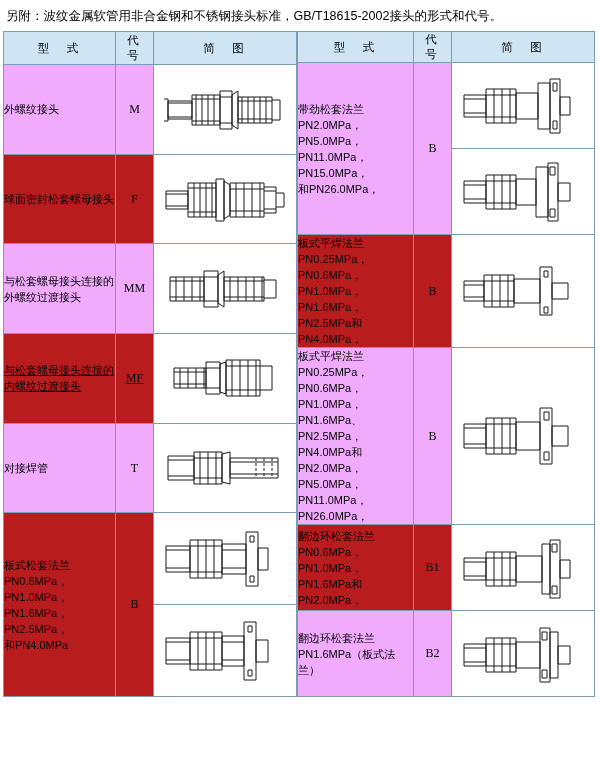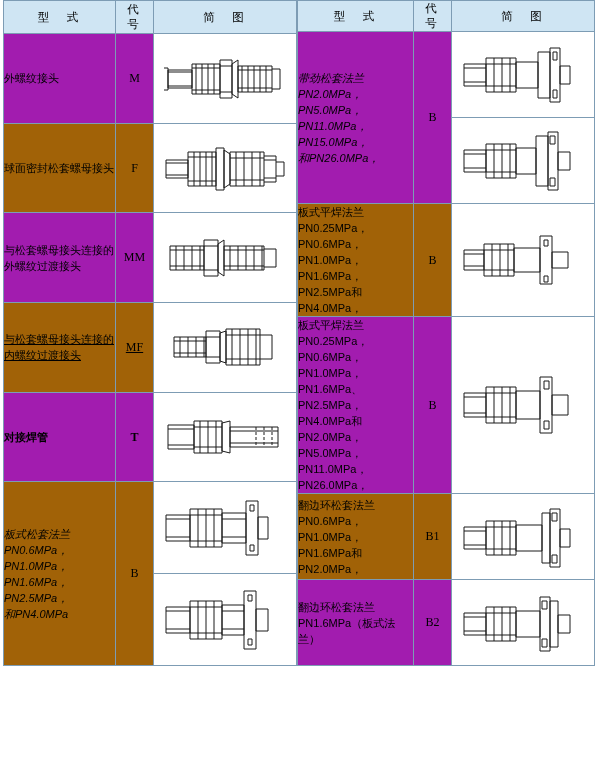--- a/index.html
+++ b/index.html
@@ -53,32 +53,31 @@
     letter-spacing: 3px;
   }
   .namecell {
     font-size: 11px;
     line-height: 16px;
     padding: 4px 5px;
     vertical-align: middle;
   }
   .namecell.centerv {
     vertical-align: middle;
-    font-style: italic;
   }
   .codecell {
     text-align: center;
     font-size: 12px;
     font-family: "Liberation Serif", serif;
   }
   .yellow {
-    background: #a16207;
+    background: #b91c1c;
   }
   .white {
-    background: #a21caf;
+    background: #f0abfc;
     margin-top: 6px;
   }
   .figcell {
     background: #ffffff;
     text-align: center;
     padding: 0;
   }
   .figcell svg {
     display: block;
     margin: 0 auto;
@@ -93,20 +92,21 @@
     align-items: center;
     justify-content: center;
     height: 100%;
   }
 </style>
 </head>
 <body>
 
 <div class="page">
 
+  <div class="title">另附：波纹金属软管用非合金钢和不锈钢接头标准，GB/T18615-2002接头的形式和代号。</div>
 
   <div class="tables">
 
     <table class="main" style="width:293px;">
       <colgroup>
         <col style="width:112px;">
         <col style="width:38px;">
         <col style="width:143px;">
       </colgroup>
       <tbody>
@@ -207,21 +207,21 @@
                 <path d="M66 18 L100 18 L100 54 L66 54 Z"></path>
                 <path d="M66 24 L100 24 M66 48 L100 48"></path>
                 <path d="M72 18 L72 54 M80 18 L80 54 M88 18 L88 54 M96 18 L96 54"></path>
                 <path d="M100 24 L112 24 L112 48 L100 48"></path>
               </g>
             </svg>
           </div>
         </td>
       </tr>
 
-      <tr style="height:84px;font-weight:bold;">
+      <tr style="height:84px;">
         <td class="namecell white">对接焊管</td>
         <td class="codecell white">T</td>
         <td class="figcell">
           <div class="fig-wrap">
             <svg width="130" height="72" viewBox="0 0 130 72">
               <g fill="none" stroke="#1a1a1a" stroke-width="1">
                 <path d="M8 24 L8 48 L34 48 L34 24 Z"></path>
                 <path d="M8 28 L34 28 M8 44 L34 44"></path>
                 <path d="M34 20 L62 20 L62 52 L34 52 Z"></path>
                 <path d="M34 26 L62 26 M34 46 L62 46"></path>

